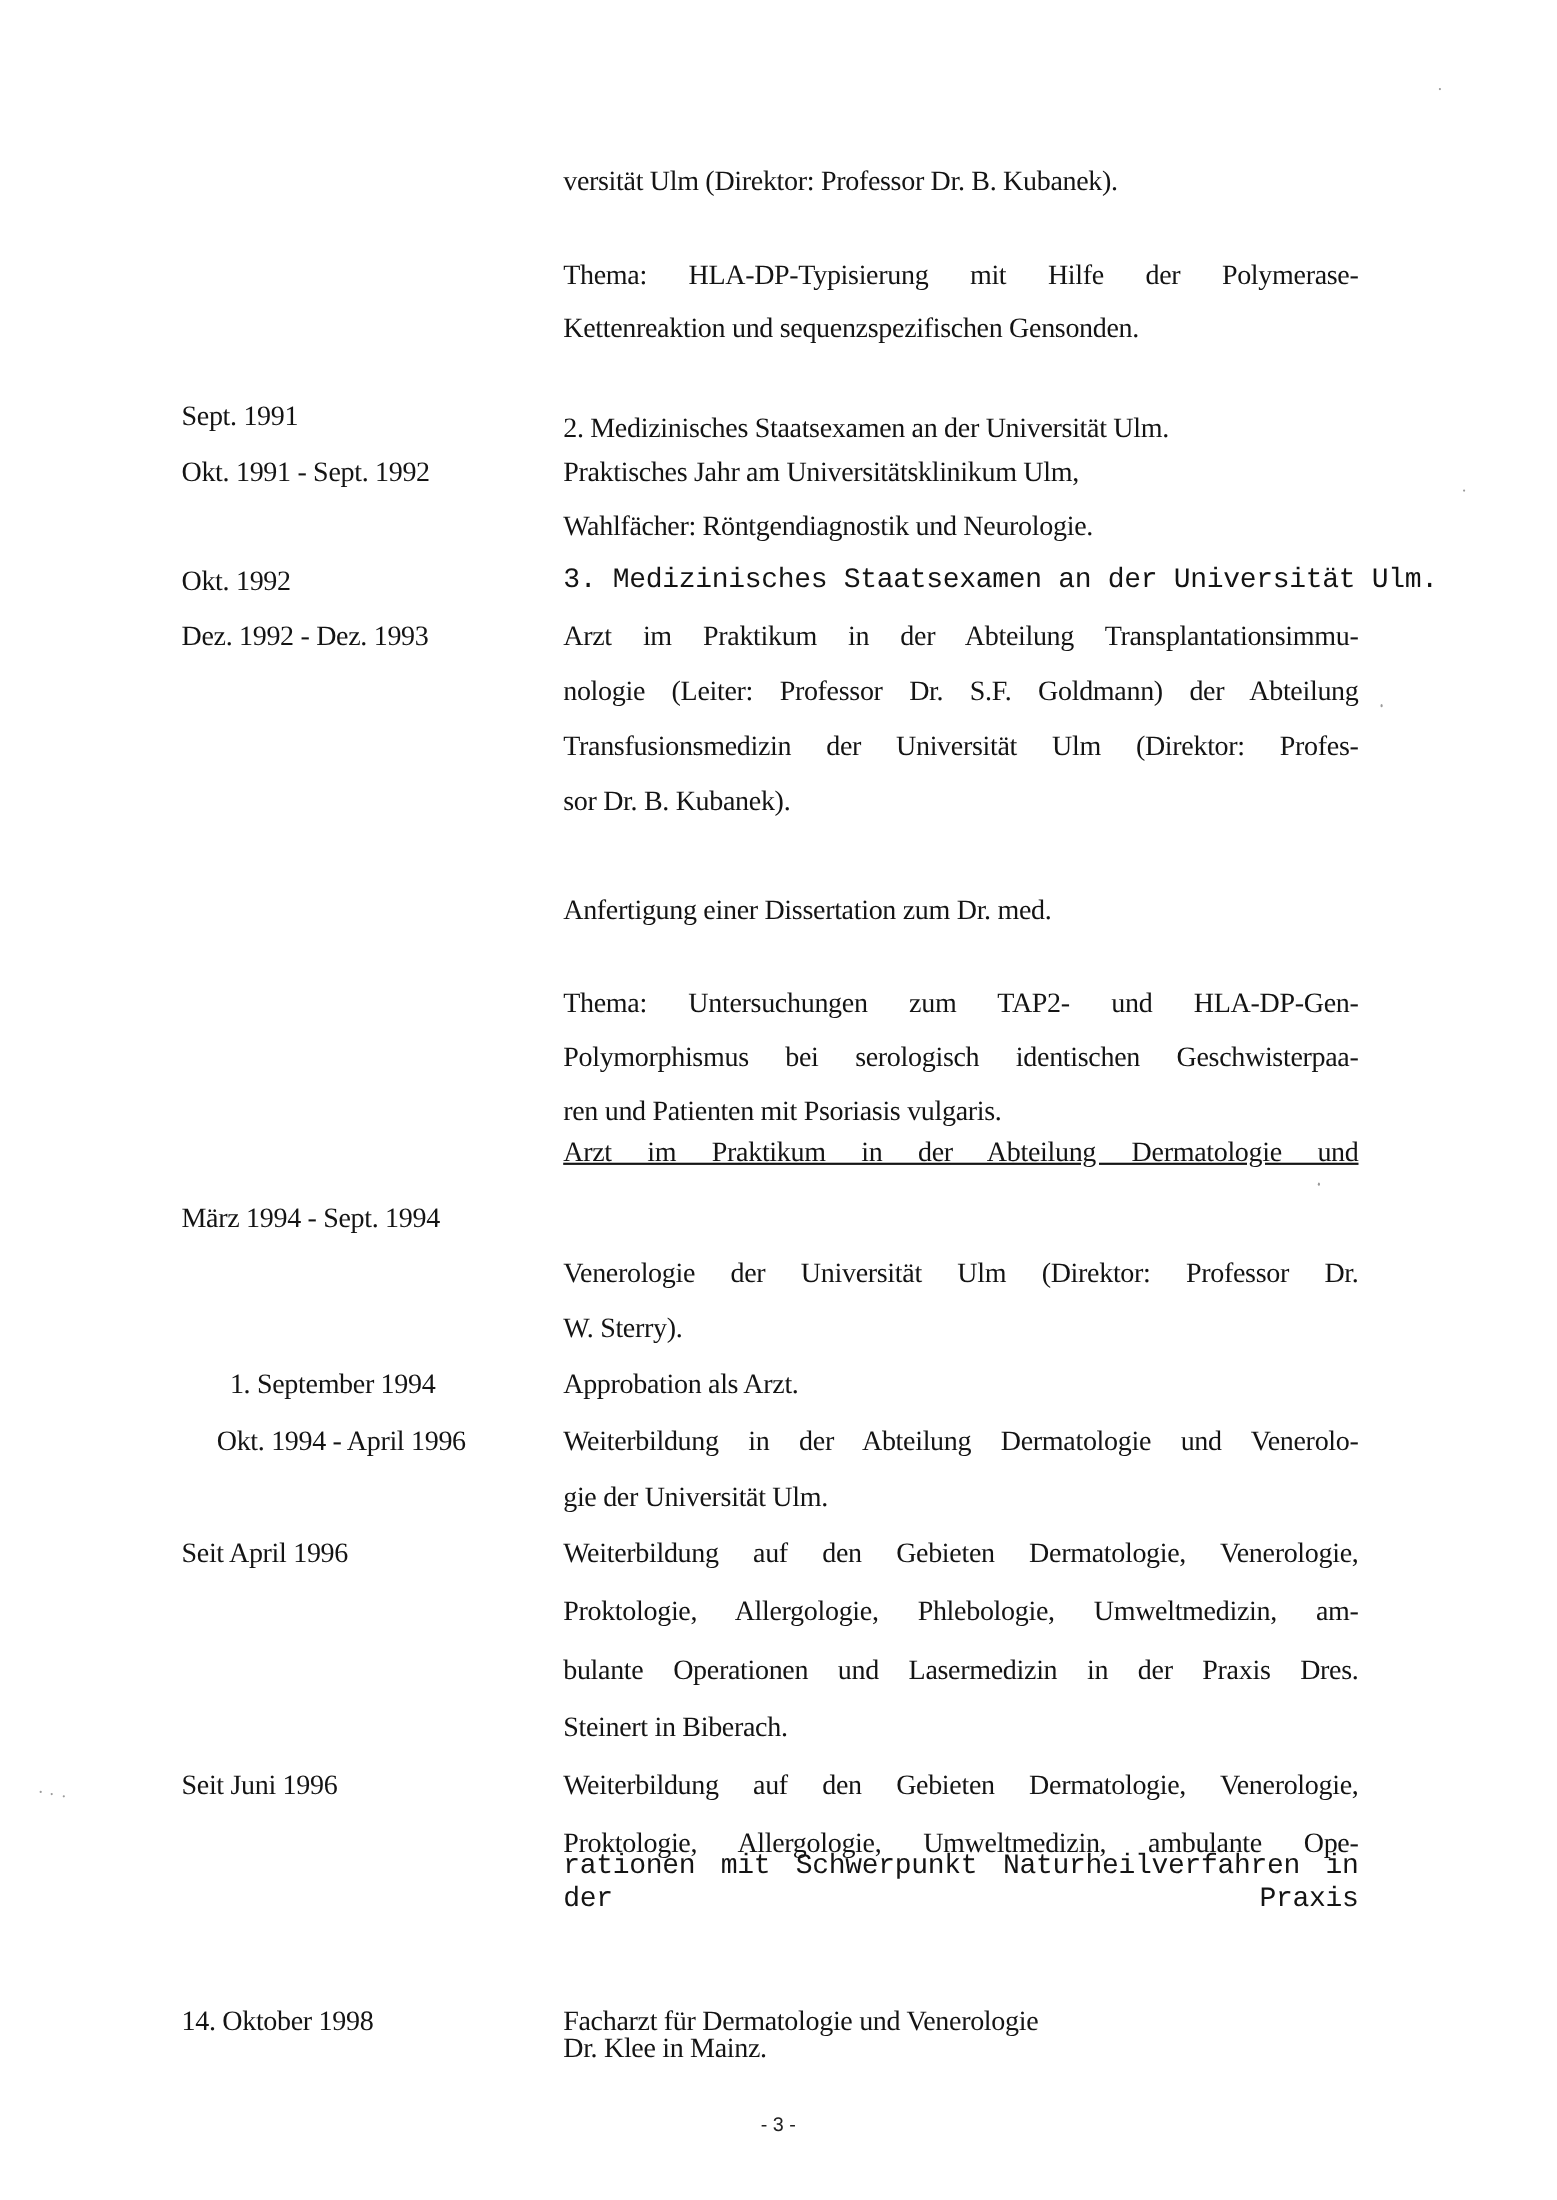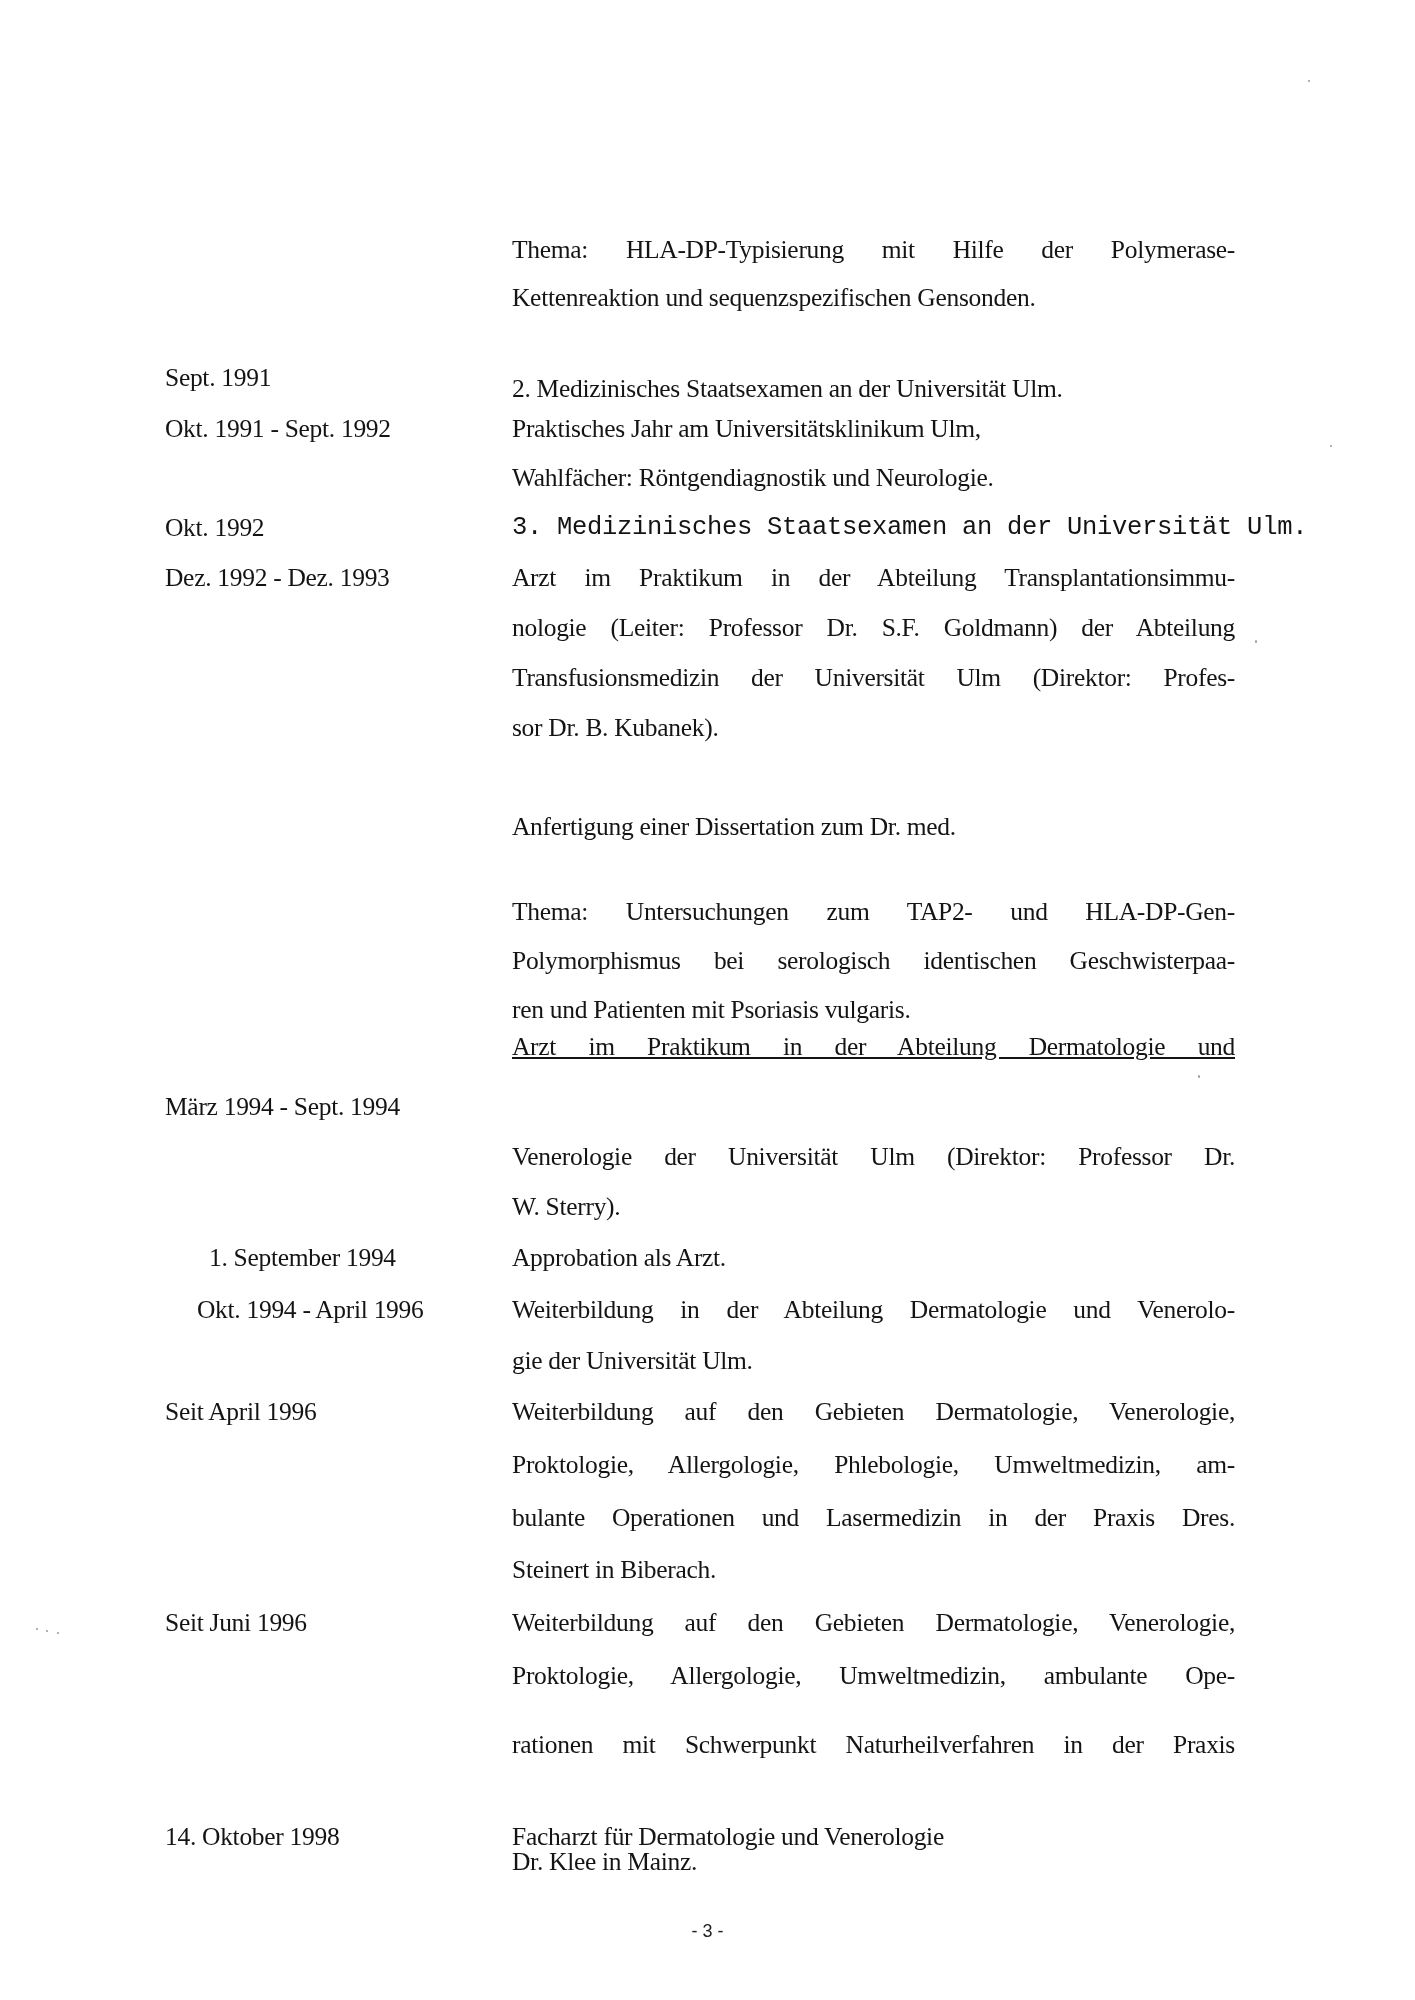--- a/index.html
+++ b/index.html
@@ -26,20 +26,21 @@
       font-size: 18px;
       color: #222;
     }
     .speck { position: absolute; background: #9a9a9a; border-radius: 50%; }
   </style>
 </head>
 <body>
 
 <div class="page">
 
+  <div class="line txt" style="top:150px;">versität Ulm (Direktor: Professor Dr. B. Kubanek).</div>
   <div class="line txt" style="top:283px;">Kettenreaktion und sequenzspezifischen Gensonden.</div>
   <div class="line txt just" style="top:235px;">Thema: HLA-DP-Typisierung mit Hilfe der Polymerase-</div>
 
   <div class="line date" style="top:363px;">Sept. 1991</div>
   <div class="line txt" style="top:363px;margin-top:11px;">2. Medizinisches Staatsexamen an der Universität Ulm.</div>
 
   <div class="line date" style="top:414px;">Okt. 1991 - Sept. 1992</div>
   <div class="line txt" style="top:414px;">Praktisches Jahr am Universitätsklinikum Ulm,</div>
   <div class="line txt" style="top:463px;">Wahlfächer: Röntgendiagnostik und Neurologie.</div>
 
@@ -72,21 +73,21 @@
 
   <div class="line date" style="top:1397px;">Seit April 1996</div>
   <div class="line txt just" style="top:1397px;">Weiterbildung auf den Gebieten Dermatologie, Venerologie,</div>
   <div class="line txt just" style="top:1450px;">Proktologie, Allergologie, Phlebologie, Umweltmedizin, am-</div>
   <div class="line txt just" style="top:1503px;">bulante Operationen und Lasermedizin in der Praxis Dres.</div>
   <div class="line txt" style="top:1555px;">Steinert in Biberach.</div>
 
   <div class="line date" style="top:1608px;">Seit Juni 1996</div>
   <div class="line txt just" style="top:1608px;">Weiterbildung auf den Gebieten Dermatologie, Venerologie,</div>
   <div class="line txt just" style="top:1661px;">Proktologie, Allergologie, Umweltmedizin, ambulante Ope-</div>
-  <div class="line txt just" style="top:1730px;">rationen mit Schwerpunkt Naturheilverfahren in der Praxis</div>
+  <div class="line txt just" style="top:1682px;font-family:Liberation Mono, monospace;">rationen mit Schwerpunkt Naturheilverfahren in der Praxis</div>
   <div class="line txt" style="top:1847px;">Dr. Klee in Mainz.</div>
 
   <div class="line date" style="top:1822px;">14. Oktober 1998</div>
   <div class="line txt" style="top:1822px;">Facharzt für Dermatologie und Venerologie</div>
 
   <div class="pagenum">- 3 -</div>
 
   <div class="speck" style="left:1308px;top:80px;width:2px;height:2px;"></div>
   <div class="speck" style="left:1330px;top:445px;width:2px;height:2px;"></div>
   <div class="speck" style="left:1255px;top:640px;width:2px;height:3px;"></div>

